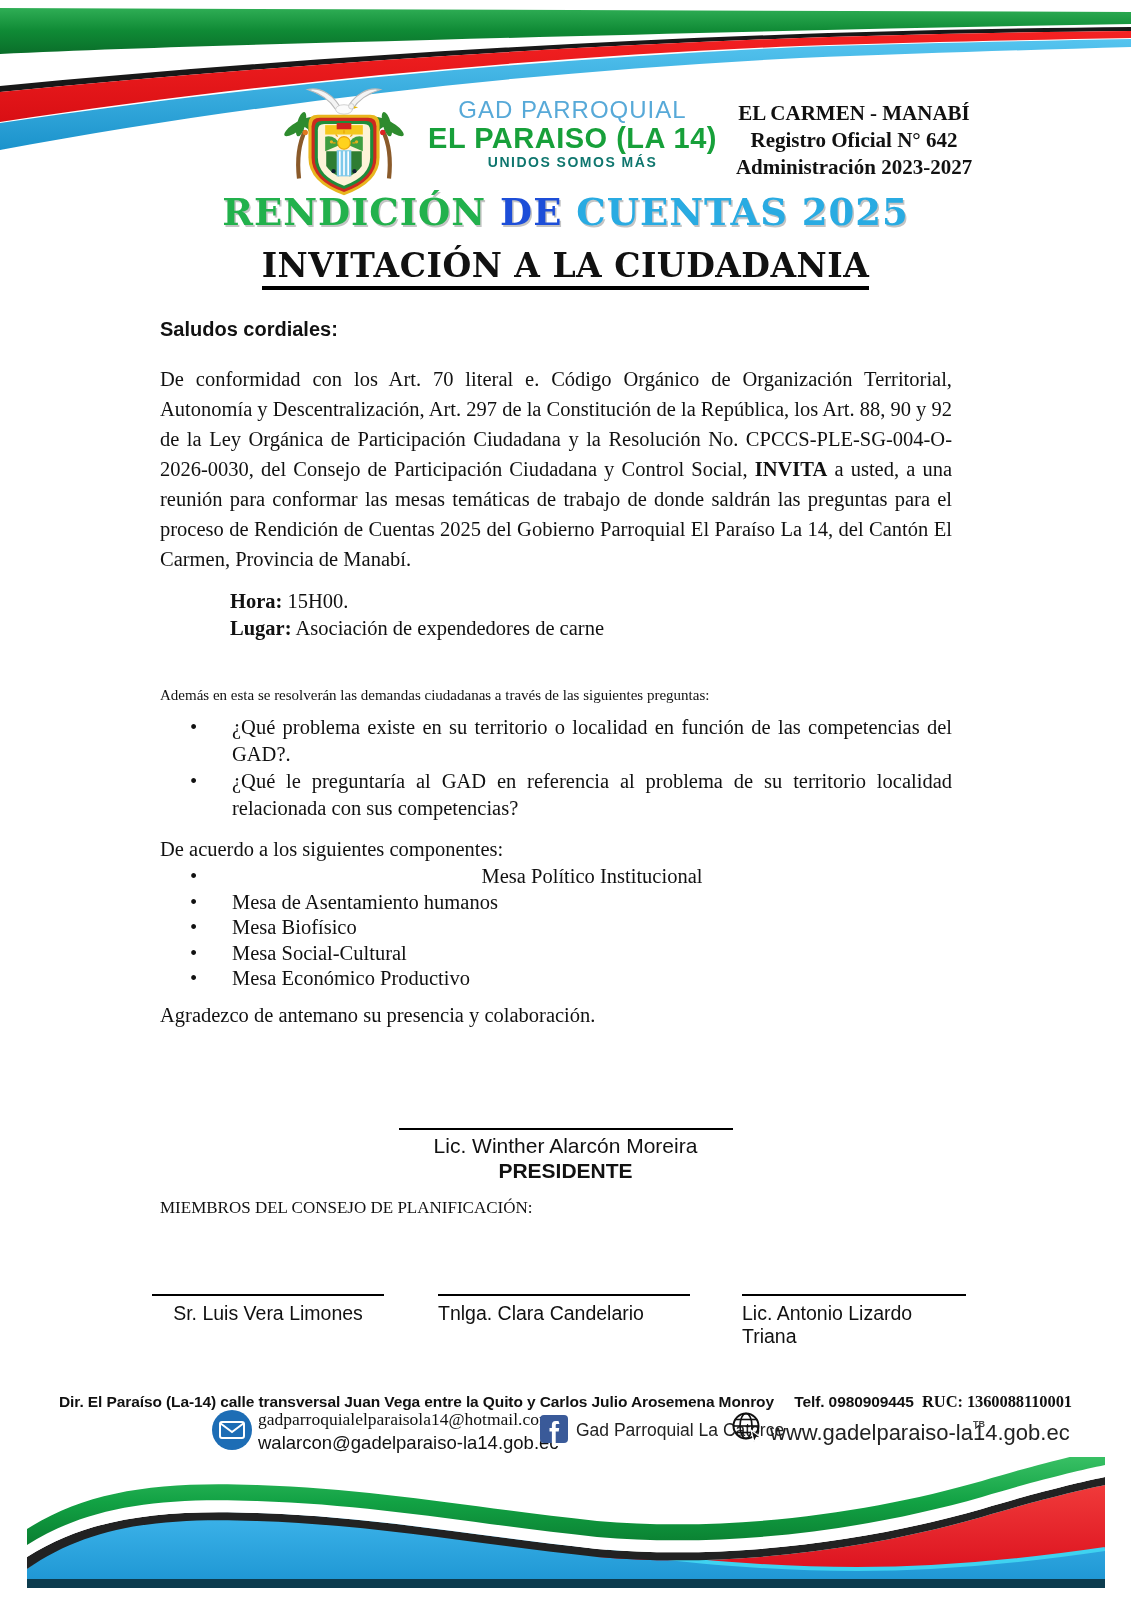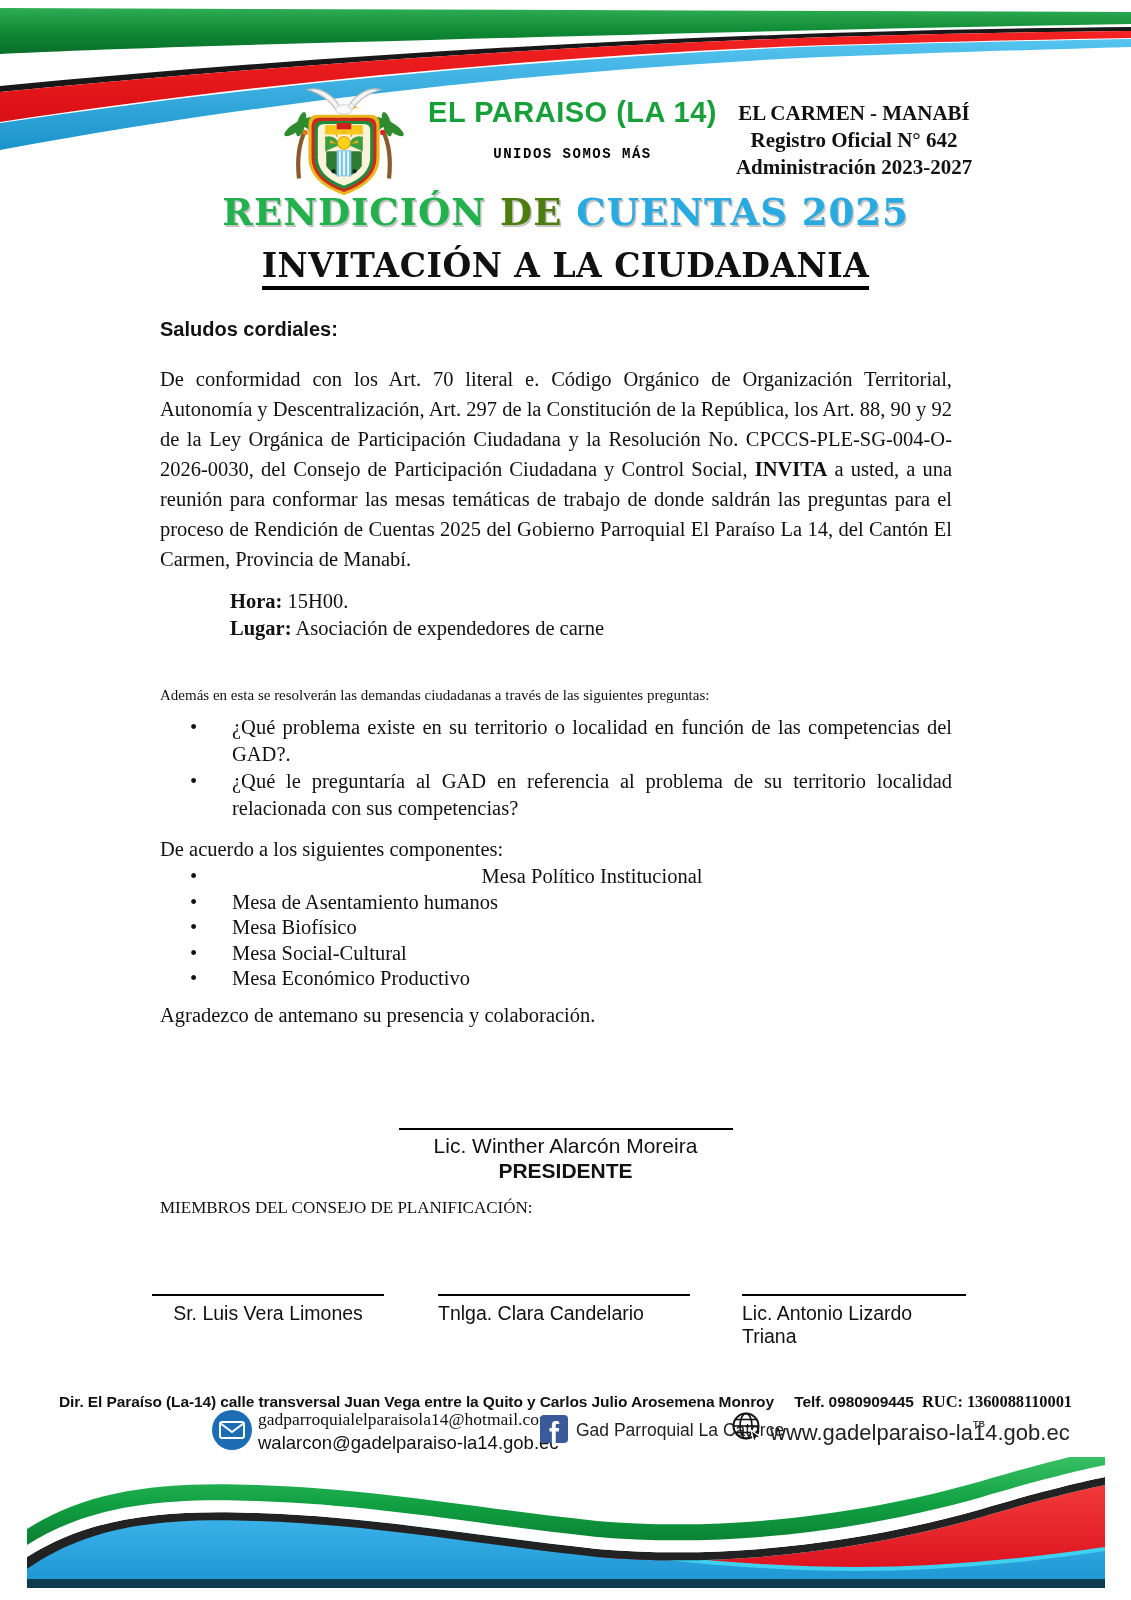--- a/index.html
+++ b/index.html
@@ -6,21 +6,21 @@
   .page{
     position:relative;width:1131px;height:1600px;margin:0 auto;
     background:#ffffff;overflow:hidden;
     font-family:"Liberation Serif", serif;color:#111;
   }
   .abs{position:absolute;}
   
   .org-block{left:420px;top:97px;width:305px;text-align:center;line-height:1.08;}
   .org-l1{font-family:"Liberation Sans",sans-serif;font-size:24px;color:#57a9d8;letter-spacing:1px;}
   .org-l2{font-family:"Liberation Sans",sans-serif;font-size:29px;font-weight:bold;color:#17a03a;letter-spacing:.5px;}
-  .org-l3{font-family:Liberation Mono, monospace;font-size:14px;font-weight:bold;color:#000000;letter-spacing:1.5px;margin-top:19px;}
+  .org-l3{font-family:Liberation Sans, sans-serif;font-size:14px;font-weight:bold;color:#0f766e;letter-spacing:1.5px;margin-top:1px;}
   .hdr-right{left:728px;top:100px;width:252px;text-align:center;
     font-family:"Liberation Serif",serif;font-weight:bold;font-size:21px;line-height:27px;}
   
   .banner-title{left:0;top:190px;width:100%;text-align:center;
     font-family:"DejaVu Serif",serif;font-weight:bold;font-size:37px;letter-spacing:1px;
     text-shadow:1.5px 1.5px 0 rgba(60,60,60,.3);}
   .main-title-wrap{left:0;top:246px;width:100%;text-align:center;}
   .main-title{display:inline-block;font-family:"DejaVu Serif",serif;font-weight:bold;
     font-size:33px;letter-spacing:.5px;border-bottom:4px solid #000;padding-bottom:1px;}
   
@@ -146,32 +146,33 @@
         <line x1="61" y1="66" x2="61" y2="89"></line>
           <line x1="65" y1="66" x2="65" y2="89"></line>
           <line x1="69" y1="66" x2="69" y2="89"></line>
       </g>
       <circle cx="55" cy="85" r="2" fill="#123"></circle>
         <circle cx="75" cy="85" r="2" fill="#123"></circle>
     </g>
   </svg>
 
   <div class="abs org-block">
+    <div class="org-l1">GAD PARROQUIAL</div>
     <div class="org-l2">EL PARAISO (LA 14)</div>
     <div class="org-l3">UNIDOS SOMOS MÁS</div>
   </div>
 
   <div class="abs hdr-right">
     <div>EL CARMEN - MANABÍ</div>
     <div>Registro Oficial N° 642</div>
     <div>Administración 2023-2027</div>
   </div>
 
   <div class="abs banner-title">
-    <span style="color:#22b14c">RENDICIÓN </span><span style="color:#4d7c0f">DE </span><span style="color:#29abe2">CUENTAS 2025</span>
+    <span style="color:#22b14c">RENDICIÓN </span><span style="color:#1d4ed8">DE </span><span style="color:#29abe2">CUENTAS 2025</span>
   </div>
 
   <div class="abs main-title-wrap">
     <span class="main-title">INVITACIÓN A LA CIUDADANIA</span>
   </div>
 
   <div class="abs greeting">Saludos cordiales:</div>
 
   <div class="abs paragraph"><span>De conformidad con los Art. 70 literal e. Código Orgánico de Organización Territorial, Autonomía y Descentralización, Art. 297 de la Constitución de la República, los Art. 88, 90 y 92 de la Ley Orgánica de Participación Ciudadana y la Resolución No. CPCCS-PLE-SG-004-O-2026-0030, del Consejo de Participación Ciudadana y Control Social, </span><b>INVITA</b><span> a usted, a una reunión para conformar las mesas temáticas de trabajo de donde saldrán las preguntas para el proceso de Rendición de Cuentas 2025 del Gobierno Parroquial El Paraíso La 14, del Cantón El Carmen, Provincia de Manabí.</span></div>
 

